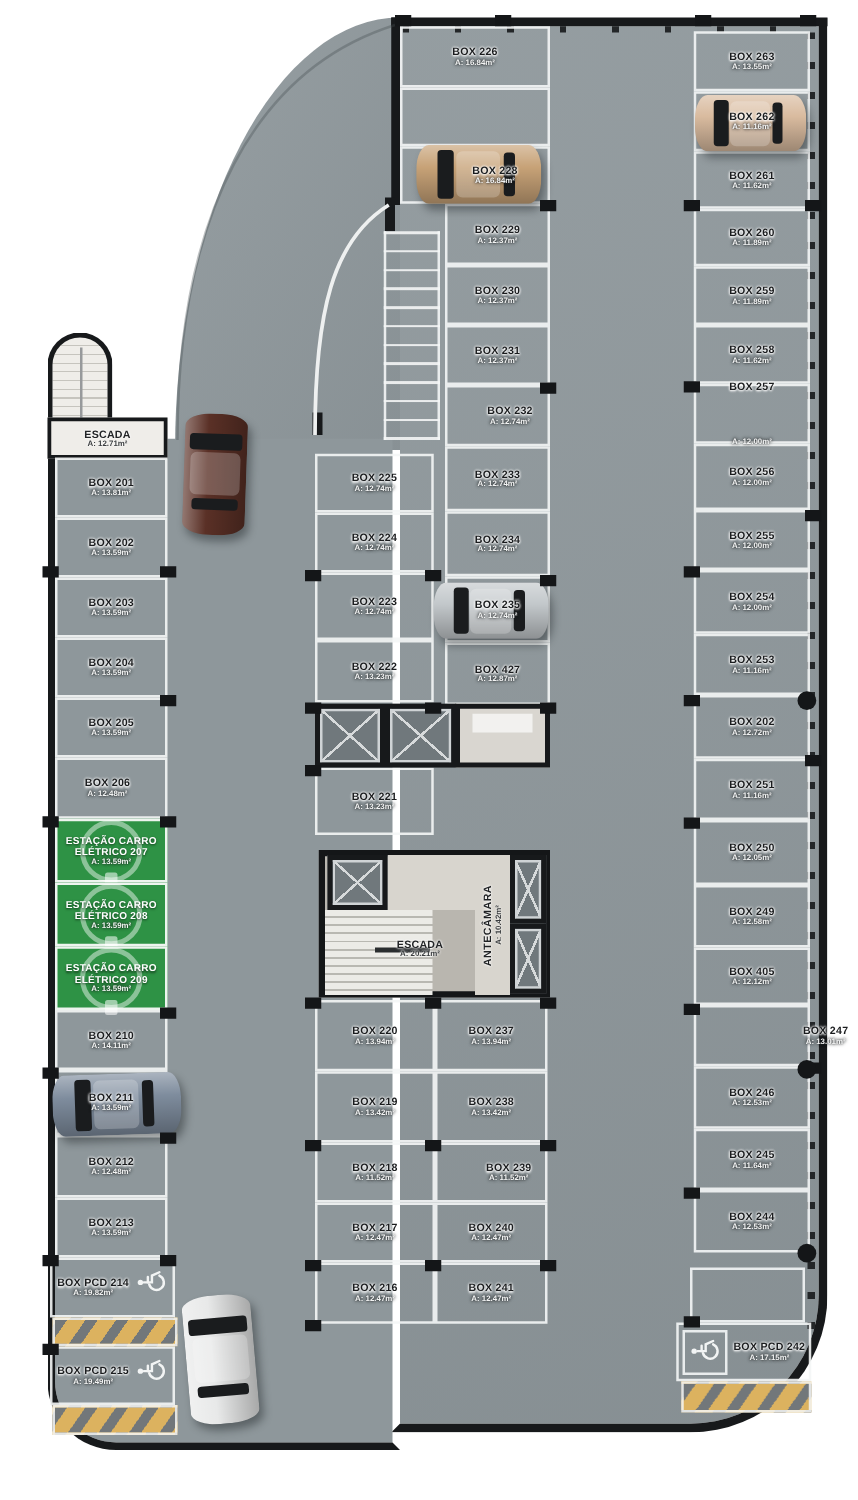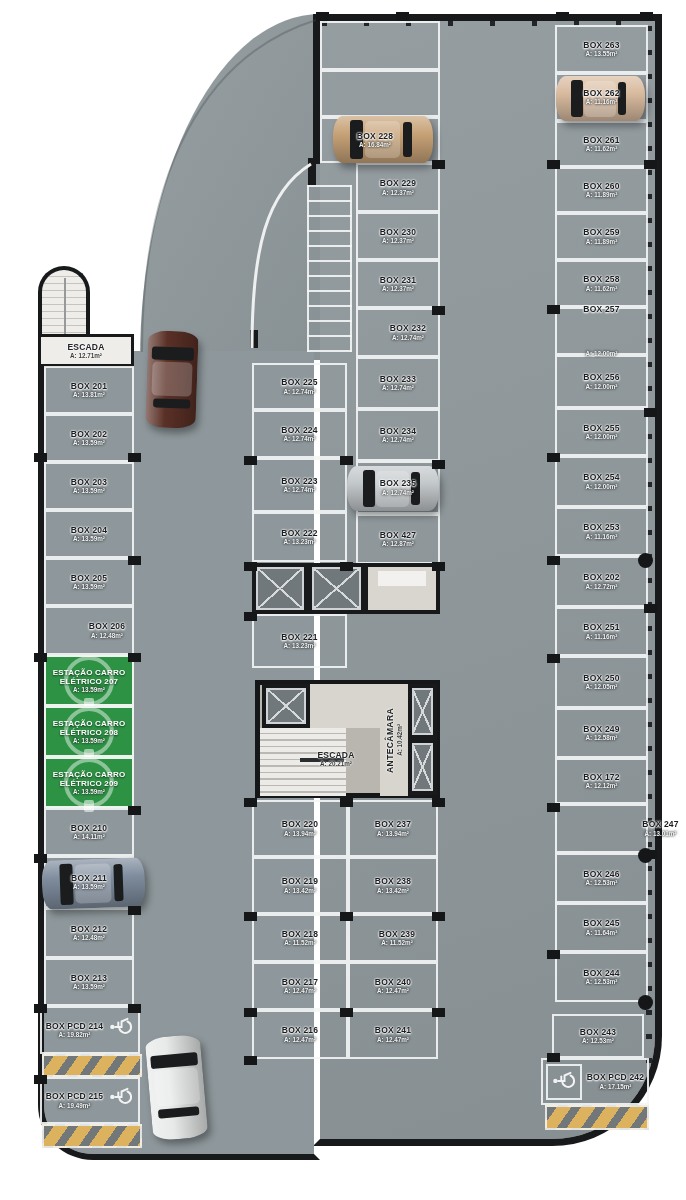--- a/index.html
+++ b/index.html
@@ -154,21 +154,21 @@
     <div class="lbl" style="left: 44px; top: 510px; width: 90px; height: 48px;">
       <span class="t">BOX 204</span>
       <span class="a">A: 13.59m²</span>
     </div>
     <div class="box" style="left: 44px; top: 558px; width: 90px; height: 48px;"></div>
     <div class="lbl" style="left: 44px; top: 558px; width: 90px; height: 48px;">
       <span class="t">BOX 205</span>
       <span class="a">A: 13.59m²</span>
     </div>
     <div class="box" style="left: 44px; top: 606px; width: 90px; height: 49px;"></div>
-    <div class="lbl" style="left: 57px; top: 606px; width: 100px; height: 49px;">
+    <div class="lbl" style="left: 36px; top: 606px; width: 100px; height: 49px;">
       <span class="t">BOX 206</span>
       <span class="a">A: 12.48m²</span>
     </div>
     <div class="box" style="left: 44px; top: 808px; width: 90px; height: 48px;"></div>
     <div class="lbl" style="left: 44px; top: 808px; width: 90px; height: 48px;">
       <span class="t">BOX 210</span>
       <span class="a">A: 14.11m²</span>
     </div>
     <div class="box" style="left: 44px; top: 856px; width: 90px; height: 52px;"></div>
     <div class="lbl" style="left: 44px; top: 856px; width: 90px; height: 52px;">
@@ -229,23 +229,27 @@
     <div class="lbl" style="left: 252px; top: 410px; width: 95px; height: 48px;">
       <span class="t">BOX 224</span>
       <span class="a">A: 12.74m²</span>
     </div>
     <div class="box" style="left: 252px; top: 363px; width: 95px; height: 47px;"></div>
     <div class="lbl" style="left: 252px; top: 363px; width: 95px; height: 47px;">
       <span class="t">BOX 225</span>
       <span class="a">A: 12.74m²</span>
     </div>
     <div class="box" style="left: 320px; top: 21px; width: 120px; height: 49px;"></div>
+    <div class="lbl" style="left: 320px; top: 21px; width: 120px; height: 49px;">
+      <span class="t">BOX 226</span>
+      <span class="a">A: 16.84m²</span>
+    </div>
     <div class="box" style="left: 320px; top: 70px; width: 120px; height: 47px;"></div>
     <div class="box" style="left: 320px; top: 117px; width: 120px; height: 46px;"></div>
-    <div class="lbl" style="left: 315px; top: 117px; width: 120px; height: 46px;">
+    <div class="lbl" style="left: 336px; top: 117px; width: 120px; height: 46px;">
       <span class="t">BOX 228</span>
       <span class="a">A: 16.84m²</span>
     </div>
     <div class="box" style="left: 356px; top: 163px; width: 84px; height: 49px;"></div>
     <div class="lbl" style="left: 356px; top: 163px; width: 84px; height: 49px;">
       <span class="t">BOX 229</span>
       <span class="a">A: 12.37m²</span>
     </div>
     <div class="box" style="left: 356px; top: 212px; width: 84px; height: 48px;"></div>
     <div class="lbl" style="left: 356px; top: 212px; width: 84px; height: 48px;">
@@ -286,39 +290,35 @@
     <div class="lbl" style="left: 348px; top: 800px; width: 90px; height: 57px;">
       <span class="t">BOX 237</span>
       <span class="a">A: 13.94m²</span>
     </div>
     <div class="box" style="left: 348px; top: 857px; width: 90px; height: 57px;"></div>
     <div class="lbl" style="left: 348px; top: 857px; width: 90px; height: 57px;">
       <span class="t">BOX 238</span>
       <span class="a">A: 13.42m²</span>
     </div>
     <div class="box" style="left: 348px; top: 914px; width: 90px; height: 48px;"></div>
-    <div class="lbl" style="left: 352px; top: 914px; width: 90px; height: 48px; text-align: right;">
+    <div class="lbl" style="left: 362px; top: 914px; width: 90px; height: 48px; text-align: right;">
       <span class="t">BOX 239</span>
       <span class="a">A: 11.52m²</span>
     </div>
     <div class="box" style="left: 348px; top: 962px; width: 90px; height: 48px;"></div>
     <div class="lbl" style="left: 348px; top: 962px; width: 90px; height: 48px;">
       <span class="t">BOX 240</span>
       <span class="a">A: 12.47m²</span>
     </div>
     <div class="box" style="left: 348px; top: 1010px; width: 90px; height: 49px;"></div>
     <div class="lbl" style="left: 348px; top: 1010px; width: 90px; height: 49px;">
       <span class="t">BOX 241</span>
       <span class="a">A: 12.47m²</span>
     </div>
     <div class="box" style="left: 552px; top: 1014px; width: 92px; height: 44px;"></div>
-    <div class="lbl" style="left: 552px; top: 1014px; width: 92px; height: 44px;">
-      <span class="t">BOX 243</span>
-      <span class="a">A: 12.53m²</span>
-    </div>
     <div class="box" style="left: 555px; top: 952px; width: 93px; height: 50px;"></div>
     <div class="lbl" style="left: 555px; top: 952px; width: 93px; height: 50px;">
       <span class="t">BOX 244</span>
       <span class="a">A: 12.53m²</span>
     </div>
     <div class="box" style="left: 555px; top: 903px; width: 93px; height: 49px;"></div>
     <div class="lbl" style="left: 555px; top: 903px; width: 93px; height: 49px;">
       <span class="t">BOX 245</span>
       <span class="a">A: 11.64m²</span>
     </div>
@@ -327,21 +327,21 @@
       <span class="t">BOX 246</span>
       <span class="a">A: 12.53m²</span>
     </div>
     <div class="box" style="left: 555px; top: 804px; width: 93px; height: 49px;"></div>
     <div class="lbl" style="left: 555px; top: 804px; width: 115px; height: 49px; margin-left: 48px;">
       <span class="t">BOX 247</span>
       <span class="a">A: 13.01m²</span>
     </div>
     <div class="box" style="left: 555px; top: 758px; width: 93px; height: 46px;"></div>
     <div class="lbl" style="left: 555px; top: 758px; width: 93px; height: 46px;">
-      <span class="t">BOX 172</span>
+      <span class="t">BOX 405</span>
       <span class="a">A: 12.12m²</span>
     </div>
     <div class="box" style="left: 555px; top: 708px; width: 93px; height: 50px;"></div>
     <div class="lbl" style="left: 555px; top: 708px; width: 93px; height: 50px;">
       <span class="t">BOX 249</span>
       <span class="a">A: 12.58m²</span>
     </div>
     <div class="box" style="left: 555px; top: 656px; width: 93px; height: 52px;"></div>
     <div class="lbl" style="left: 555px; top: 656px; width: 93px; height: 52px;">
       <span class="t">BOX 250</span>

